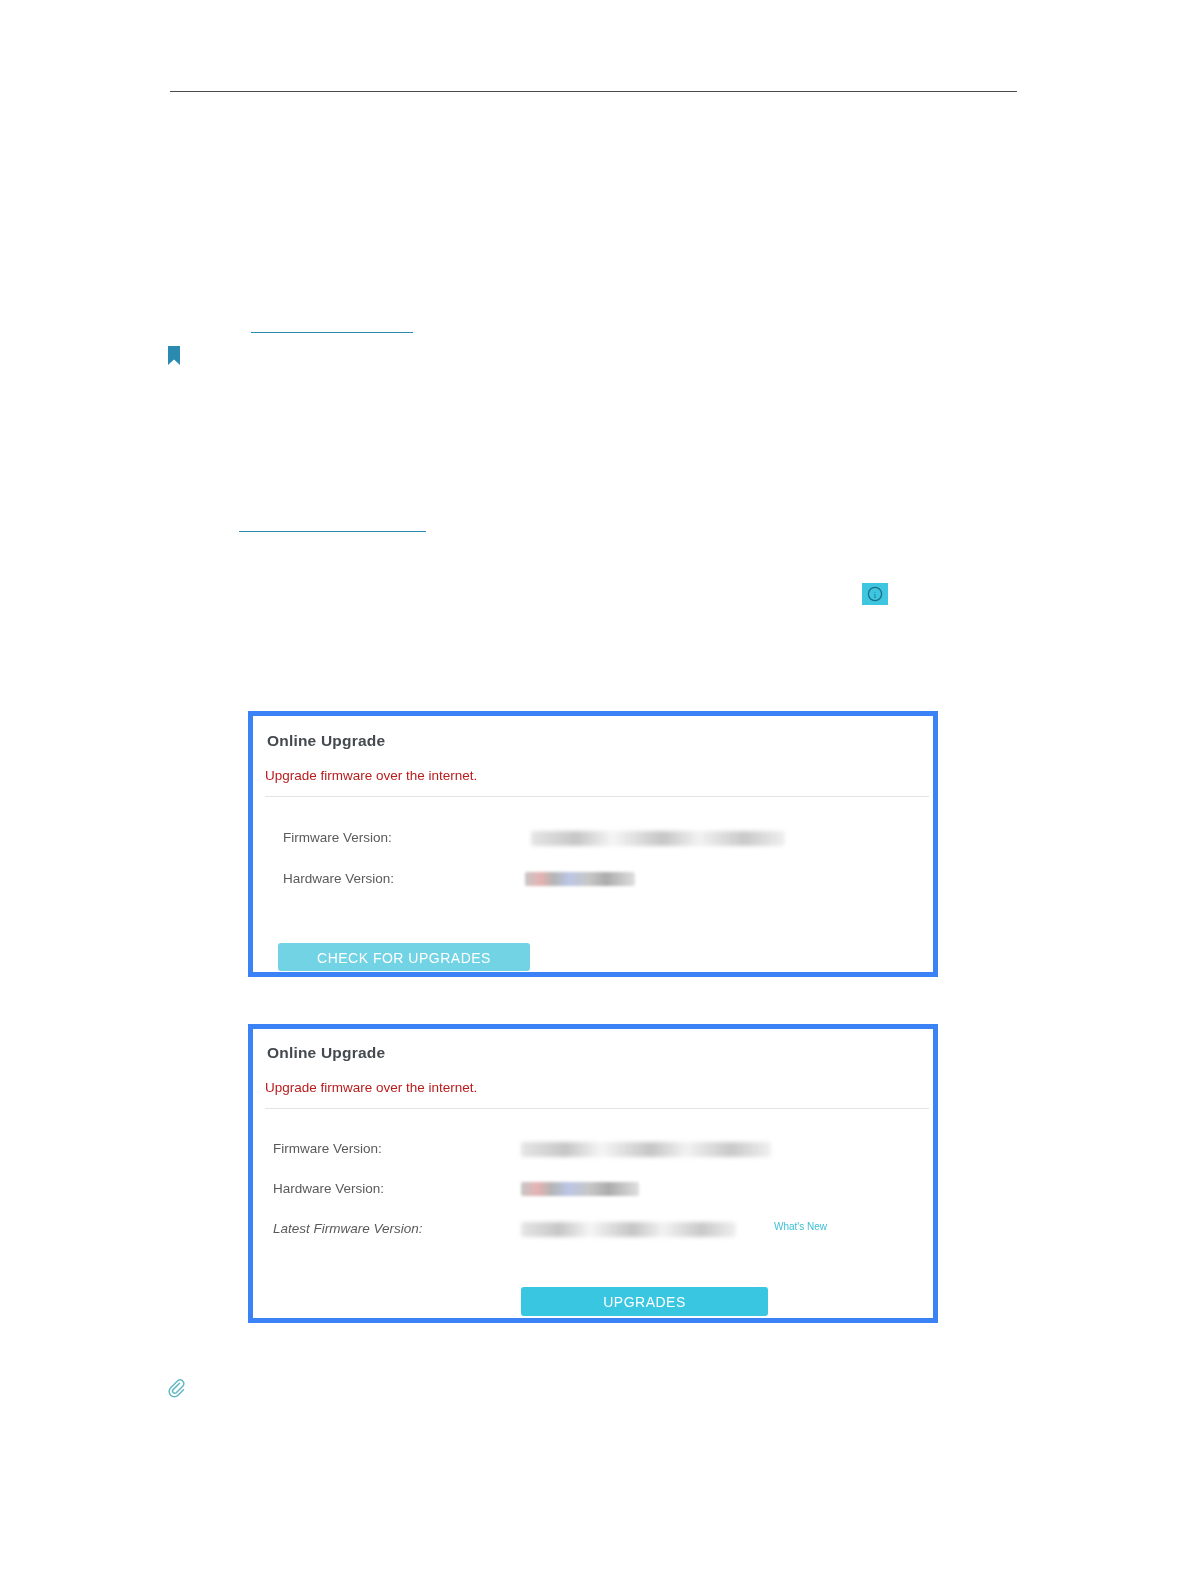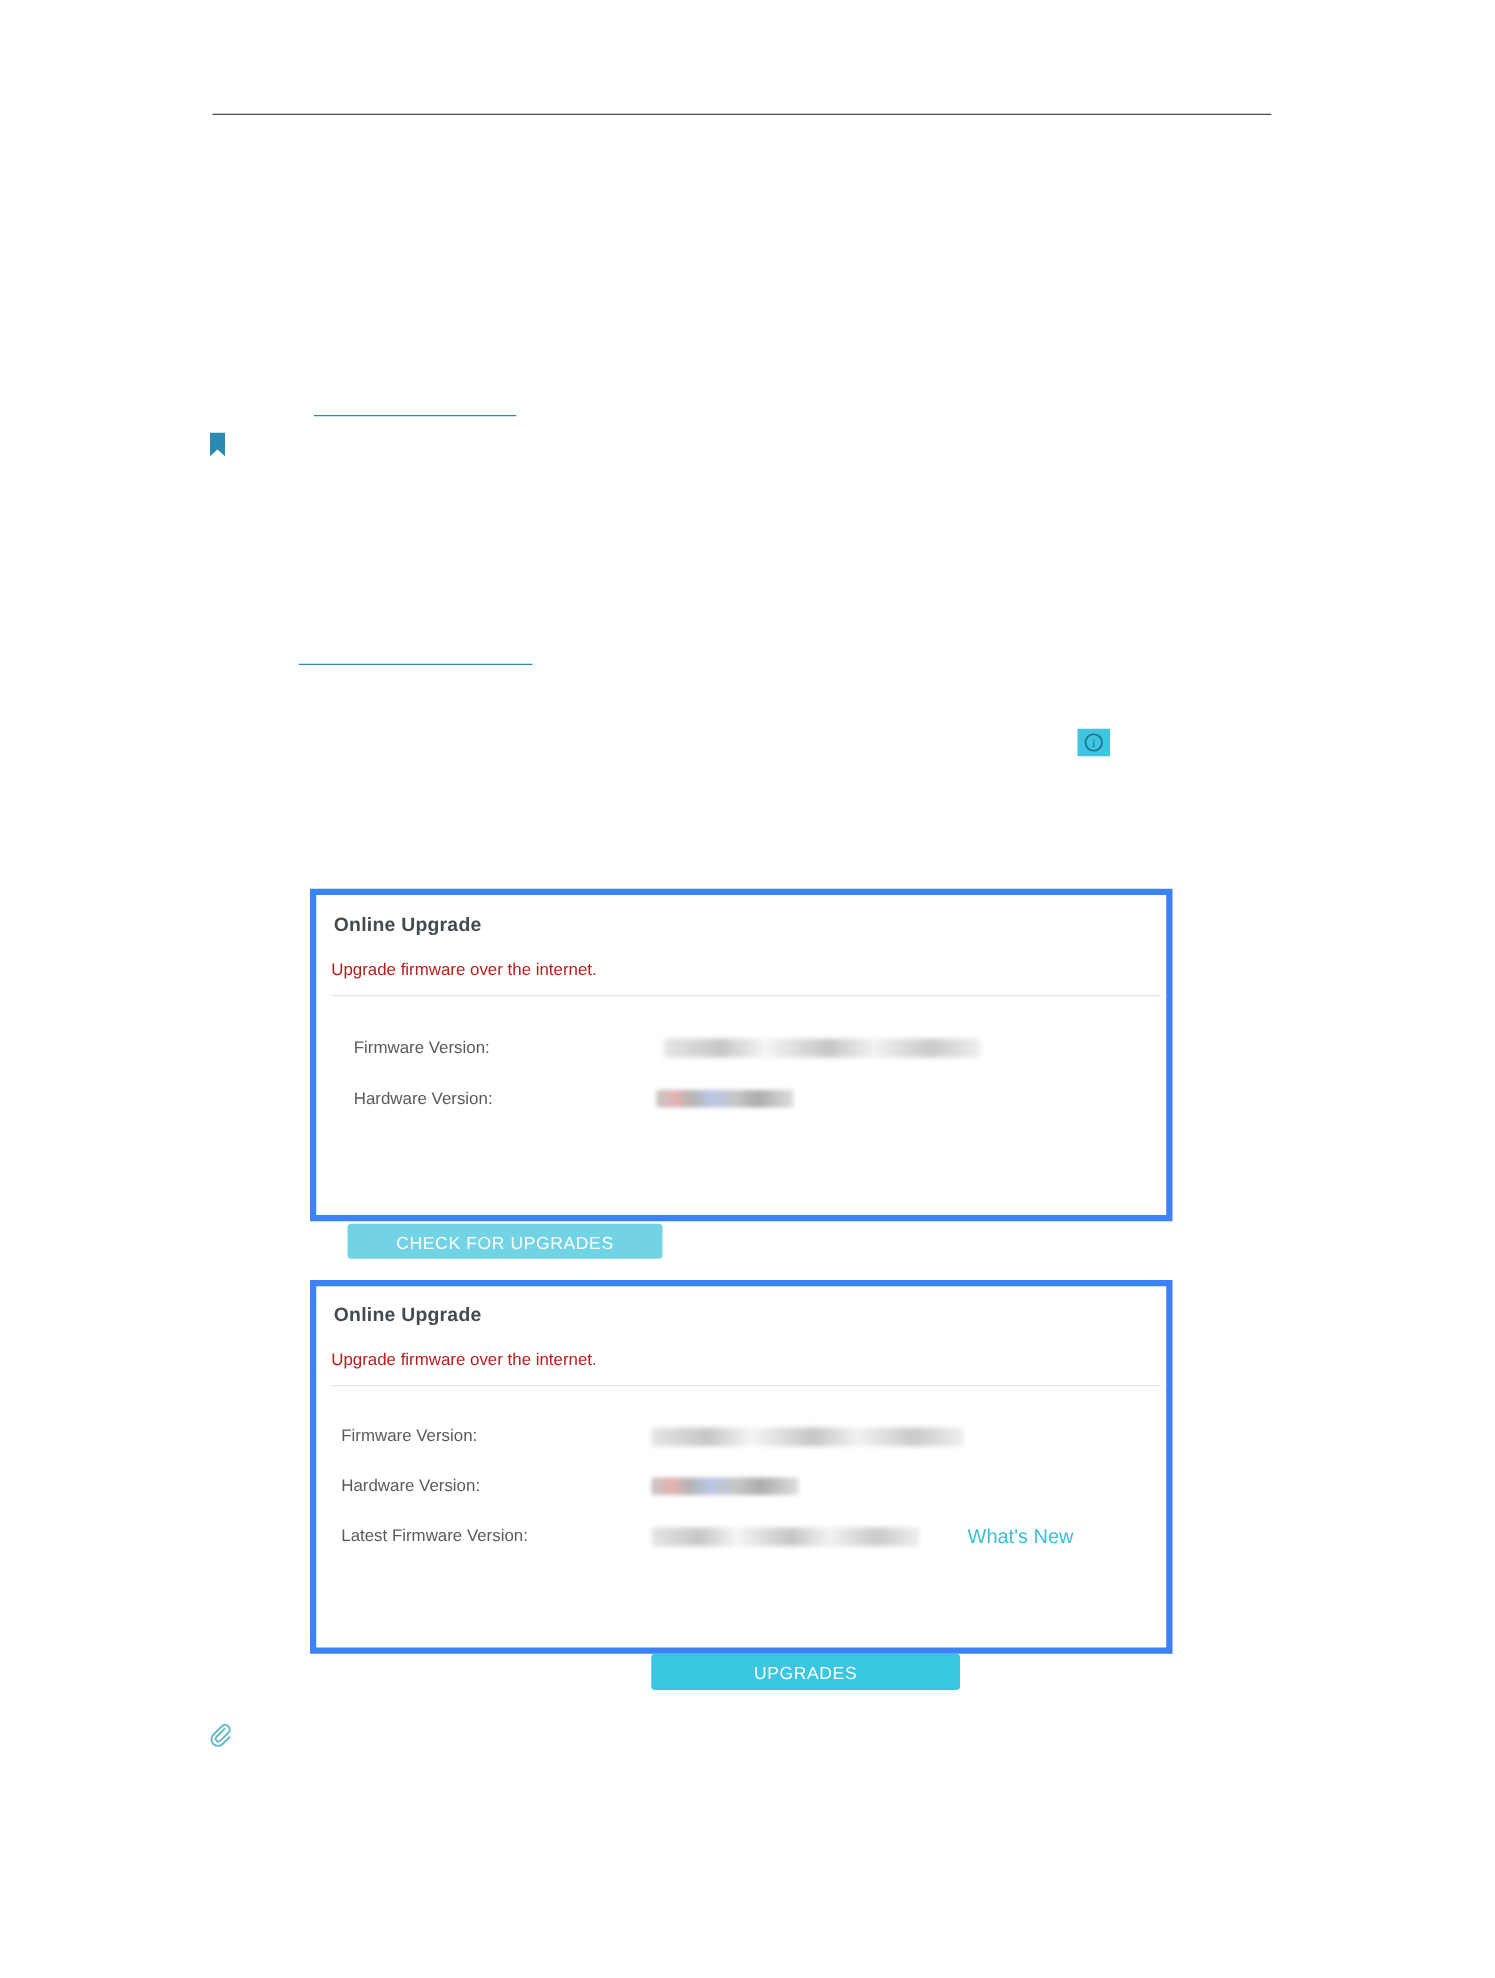--- a/index.html
+++ b/index.html
@@ -152,21 +152,20 @@
   .btn {
     position: absolute;
     border: none;
     color: #ffffff;
     font-size: 14px;
     letter-spacing: 0.5px;
     border-radius: 3px;
     text-align: center;
     font-family: "Liberation Sans", sans-serif;
     cursor: pointer;
-    margin-top: 36px;
   }
   .btn-check {
     left: 25px;
     top: 227px;
     width: 252px;
     height: 28px;
     background: #71d3e4;
     line-height: 28px;
   }
   .btn-upgrade {
@@ -175,21 +174,21 @@
     width: 247px;
     height: 29px;
     background: #38c6e0;
     line-height: 29px;
   }
 
   .whats-new {
     position: absolute;
     left: 521px;
     top: 192px;
-    font-size: 16px;
+    font-size: 10px;
     color: #3bbfd6;
     cursor: pointer;
   }
 </style>
 </head>
 <body>
 
 <div class="page-header-rule"></div>
 
 <div class="bookmark-icon">
@@ -235,21 +234,21 @@
     <div class="form-label" style="left:20px; top:0; width:240px;">Firmware Version:</div>
     <div class="redacted" style="left:268px; top:1px; width:250px; height:15px;"></div>
   </div>
 
   <div class="form-row" style="top:152px;">
     <div class="form-label" style="left:20px; top:0; width:240px;">Hardware Version:</div>
     <div class="redacted colorful" style="left:268px; top:1px; width:118px; height:14px;"></div>
   </div>
 
   <div class="form-row" style="top:192px;">
-    <div class="form-label" style="left:20px; top:0; width:240px;">Latest Firmware Version:</div>
+    <div class="form-label" style="left:20px; top:0; width:240px;font-style:italic;">Latest Firmware Version:</div>
     <div class="redacted" style="left:268px; top:1px; width:215px; height:15px;"></div>
   </div>
 
   <div class="whats-new">What's New</div>
 
   <button class="btn btn-upgrade">UPGRADES</button>
 </div>
 
 <div class="paperclip-icon">
   <svg width="18" height="20" viewBox="0 0 18 20">

